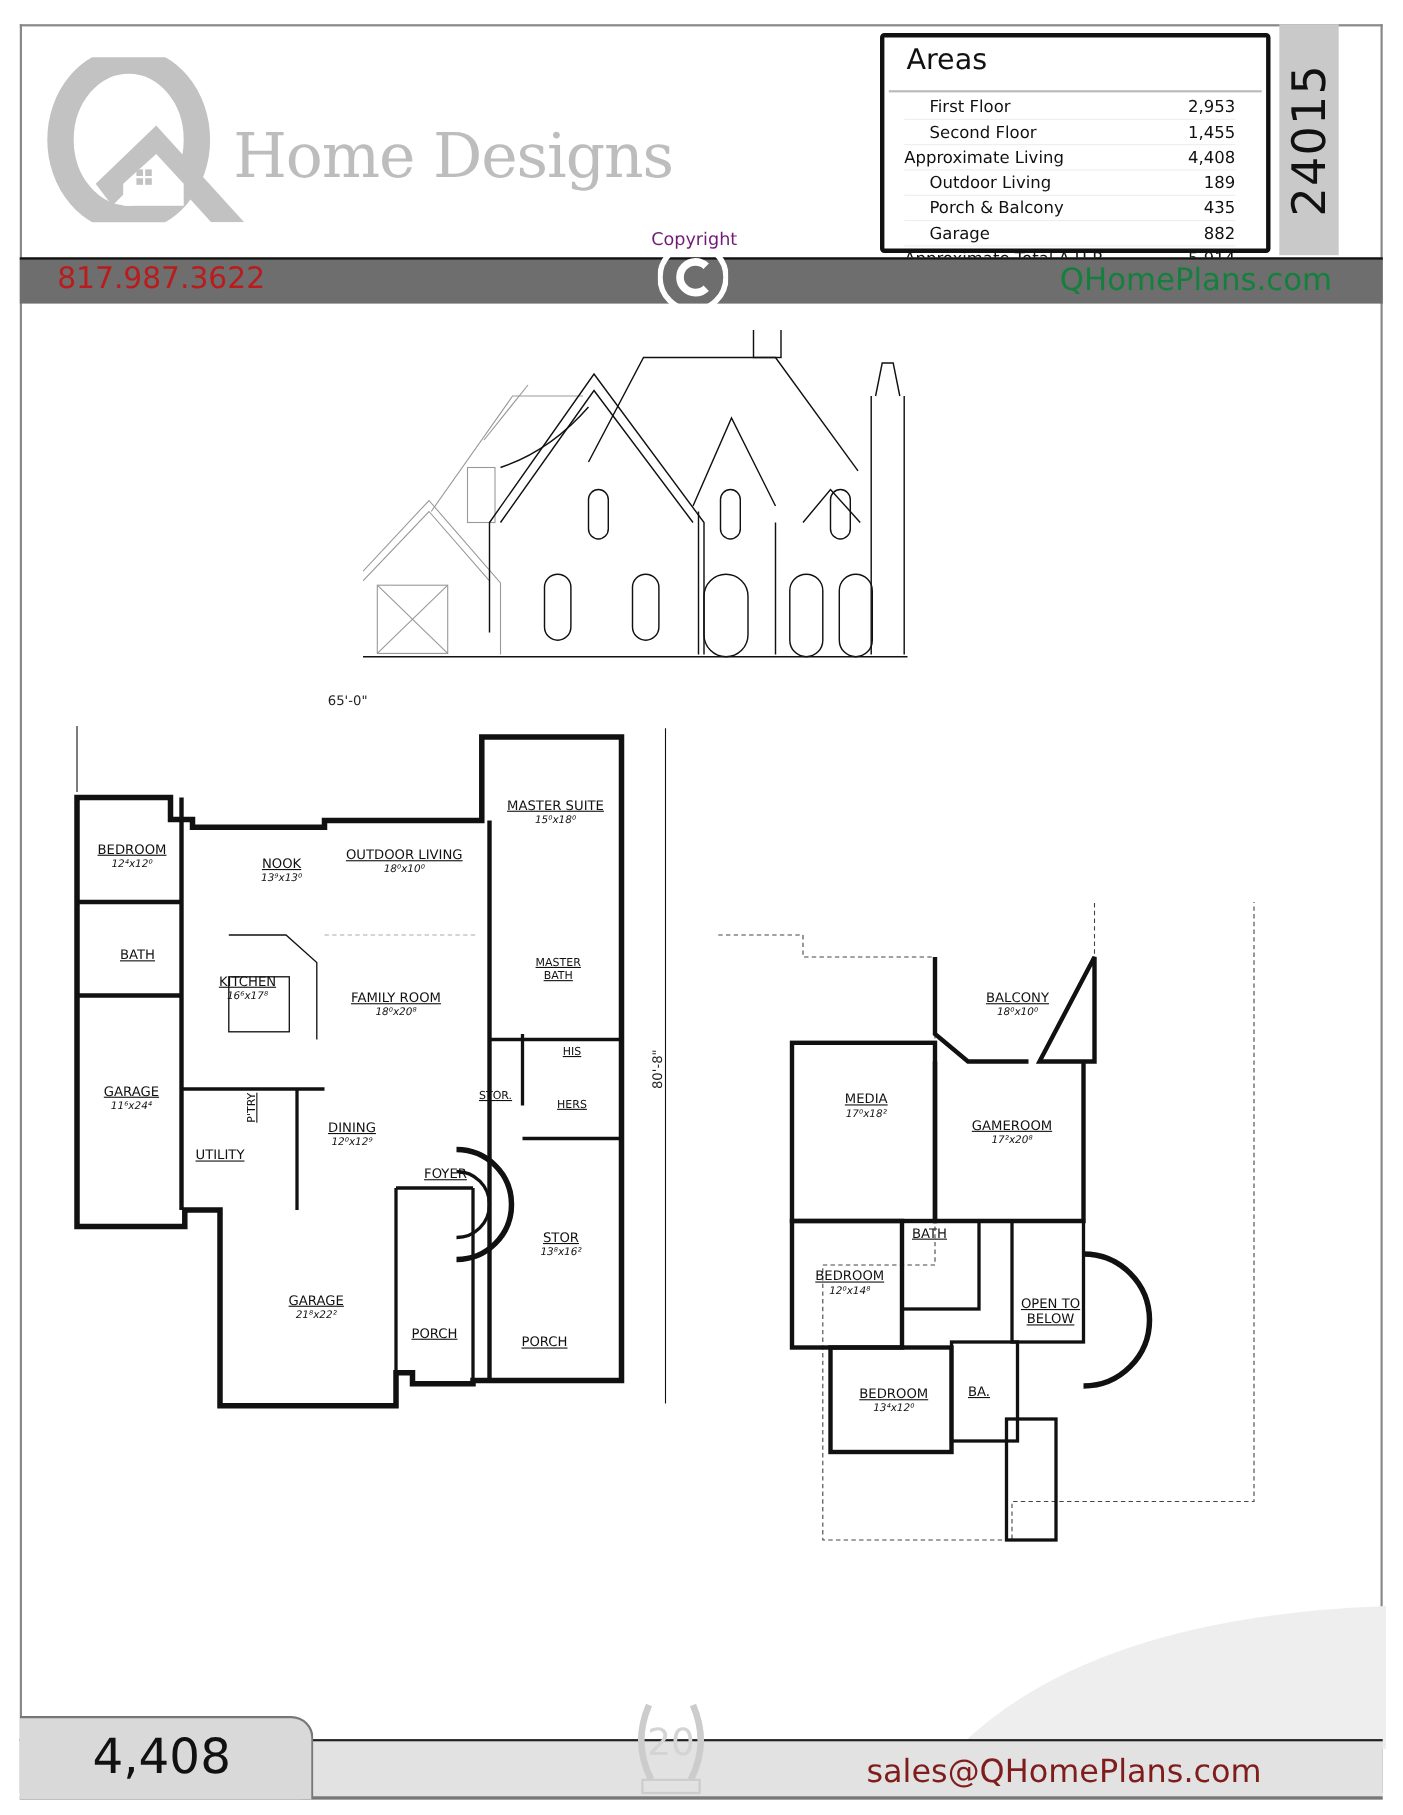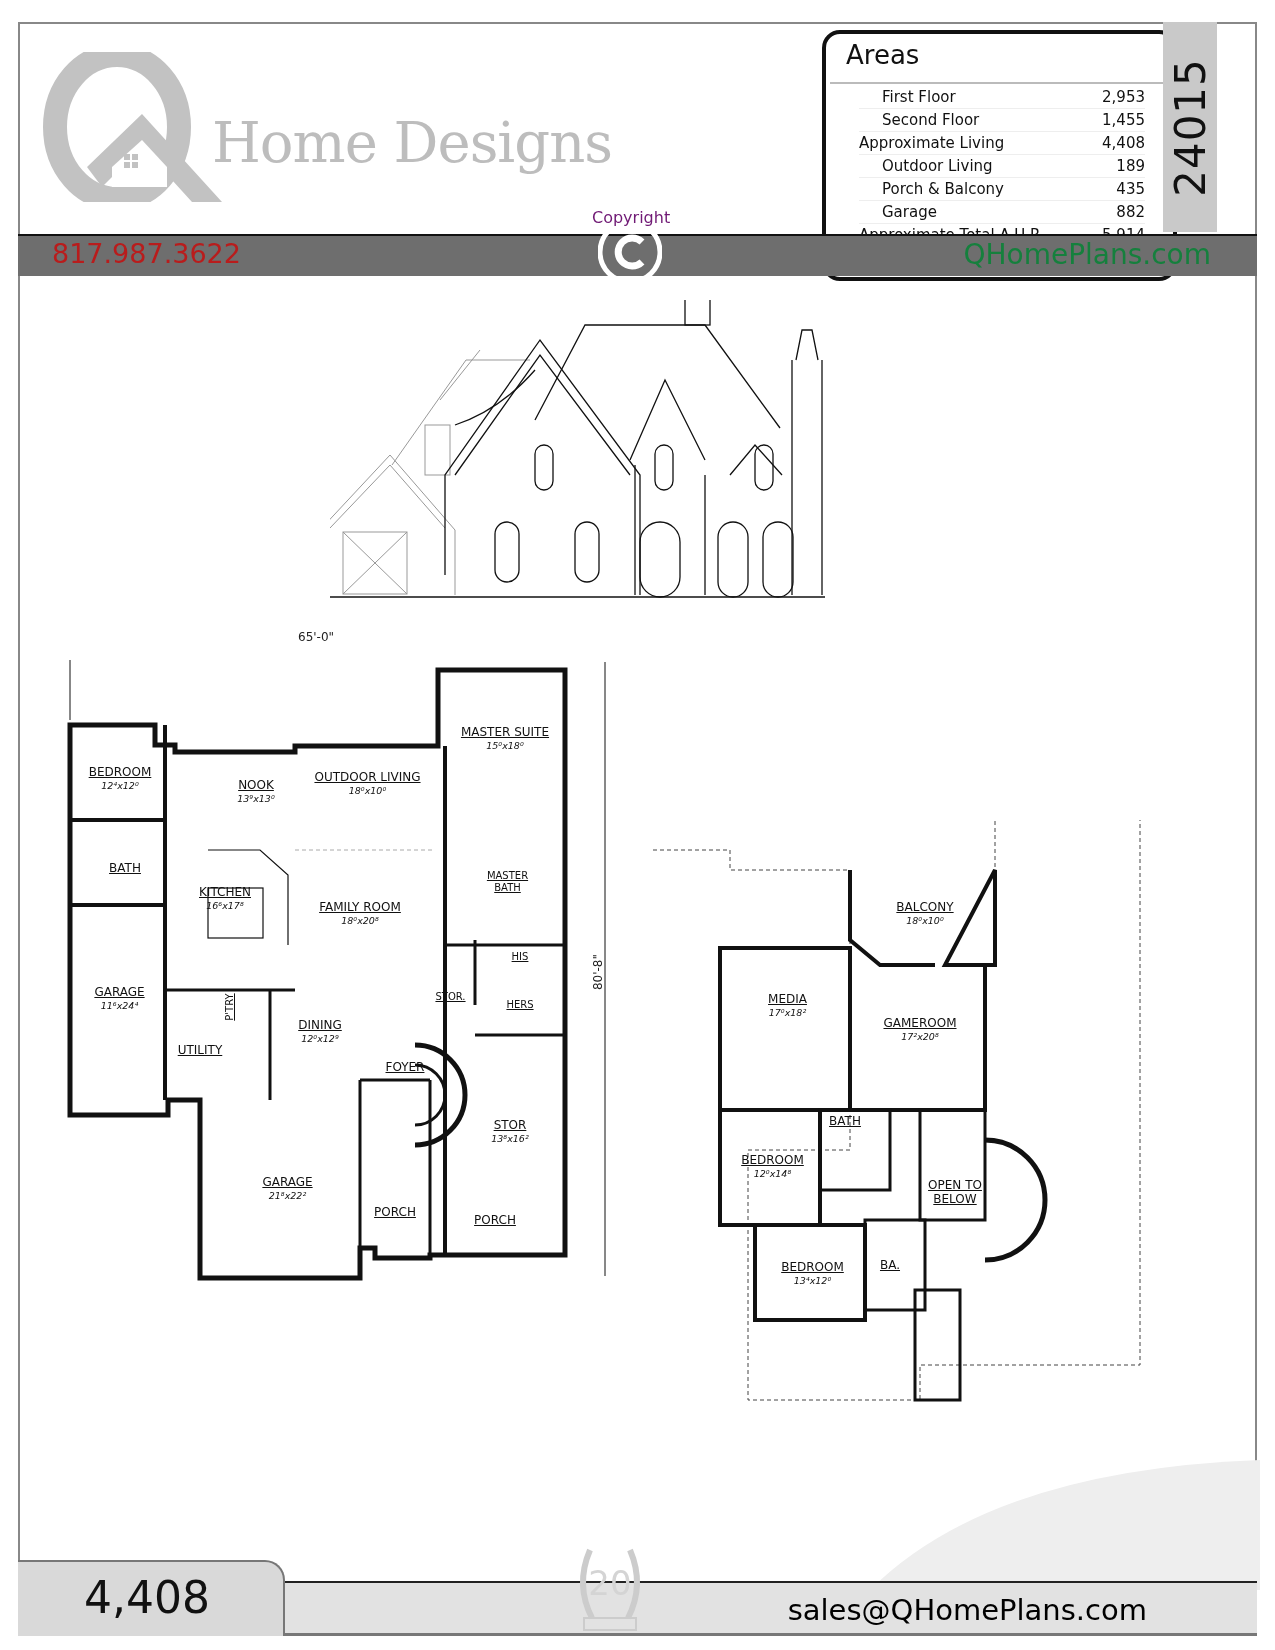--- a/index.html
+++ b/index.html
@@ -1,44 +1,44 @@
 <!DOCTYPE html>
 <html><head>
 <meta charset="utf-8">
 <style>
   html,body{margin:0;padding:0;background:#fff;}
   body{width:1275px;height:1650px;position:relative;overflow:hidden;font-family:"DejaVu Sans","Liberation Sans",sans-serif;color:#111;}
   .page-frame{position:absolute;left:18px;top:22px;width:1239px;height:1608px;border:2px solid #888;border-bottom:none;box-sizing:border-box;}
   .logo{position:absolute;left:42px;top:52px;width:600px;height:150px;}
   .logo-text{position:absolute;left:212px;top:110px;font-family:"DejaVu Serif","Liberation Serif",serif;font-size:56px;color:#bdbdbd;letter-spacing:-1px;}
-  .areas-box{position:absolute;left:822px;top:30px;width:355px;height:251px;border:4px solid #111;border-radius:18px;background:#fff;box-sizing:border-box;}
+  .areas-box{position:absolute;left:800px;top:30px;width:355px;height:200px;border:4px solid #111;border-radius:4px;background:#fff;box-sizing:border-box;}
   .areas-title{position:absolute;left:20px;top:6px;font-size:26px;color:#111;}
   .areas-rule{position:absolute;left:4px;right:4px;top:48px;border-top:2px solid #bbb;}
-  .areas-table{position:absolute;left:18px;right:28px;top:52px;margin-left:15px;}
+  .areas-table{position:absolute;left:18px;right:28px;top:52px;}
   .arow{display:flex;justify-content:space-between;height:22px;line-height:22px;font-size:15px;border-bottom:1px solid #eee;}
   .arow .lbl.indent{padding-left:23px;}
   .plan-tab{position:absolute;left:1163px;top:22px;width:54px;height:210px;background:#c9c9c9;}
   .plan-number{position:absolute;left:1163px;top:22px;width:54px;height:210px;display:flex;align-items:center;justify-content:center;}
   .plan-number span{display:block;transform:rotate(-90deg);font-size:42px;color:#111;white-space:nowrap;letter-spacing:1px;}
   .copyright-label{position:absolute;left:592px;top:208px;font-size:16px;color:#701a75;}
   .top-bar{position:absolute;left:18px;top:234px;width:1239px;height:40px;background:#6e6e6e;border-top:2px solid #111;}
   .phone{position:absolute;left:52px;top:238px;font-size:27px;color:#b91c1c;}
   .website{position:absolute;right:64px;top:238px;font-size:28px;color:#15803d;}
   .copyright-icon{position:absolute;left:598px;top:228px;width:64px;height:50px;}
   .elevation{position:absolute;left:330px;top:300px;width:560px;height:330px;}
   .floor1{position:absolute;left:60px;top:660px;width:590px;height:700px;}
   .floor2{position:absolute;left:650px;top:820px;width:560px;height:660px;}
   .room-label{position:absolute;text-align:center;font-size:12px;line-height:14px;color:#111;}
   .room-label .name{text-decoration:underline;white-space:nowrap;}
   .room-label .dim{font-size:9.5px;display:block;font-style:italic;}
   .dim-label{position:absolute;font-size:12px;color:#222;}
   .bottom-bar{position:absolute;left:18px;top:1581px;width:1239px;height:50px;background:#e2e2e2;border-top:2px solid #222;border-bottom:3px solid #777;}
   .sqft-tab{position:absolute;left:18px;top:1560px;width:265px;height:74px;background:#d9d9d9;border-top:2px solid #777;border-right:2px solid #777;border-radius:0 20px 0 0;}
   .sqft{position:absolute;left:84px;top:1572px;font-size:44px;color:#111;}
-  .email{position:absolute;right:128px;top:1593px;font-size:29px;color:#000000;text-align:center;}
+  .email{position:absolute;right:128px;top:1593px;font-size:29px;color:#7f1d1d;text-align:center;}
   .swoosh{position:absolute;left:870px;top:1450px;width:390px;height:140px;}
   .badge{position:absolute;left:570px;top:1530px;width:80px;height:108px;}
 </style>
 </head>
 <body>
 
 <div class="page-frame"></div>
 
 <svg class="logo" viewBox="0 0 600 150">
   <ellipse cx="75" cy="75" rx="62" ry="72" fill="none" stroke="#c2c2c2" stroke-width="24"></ellipse>

